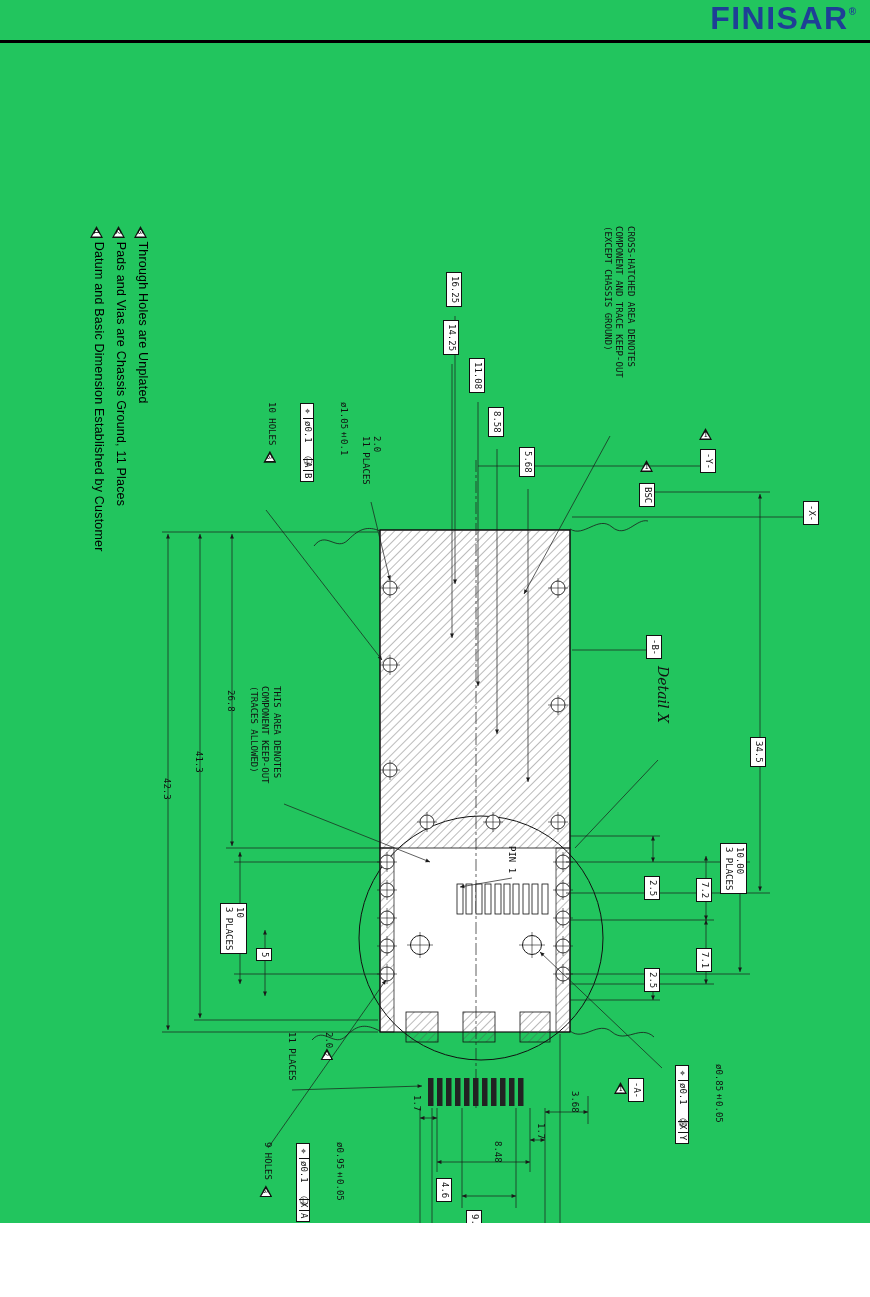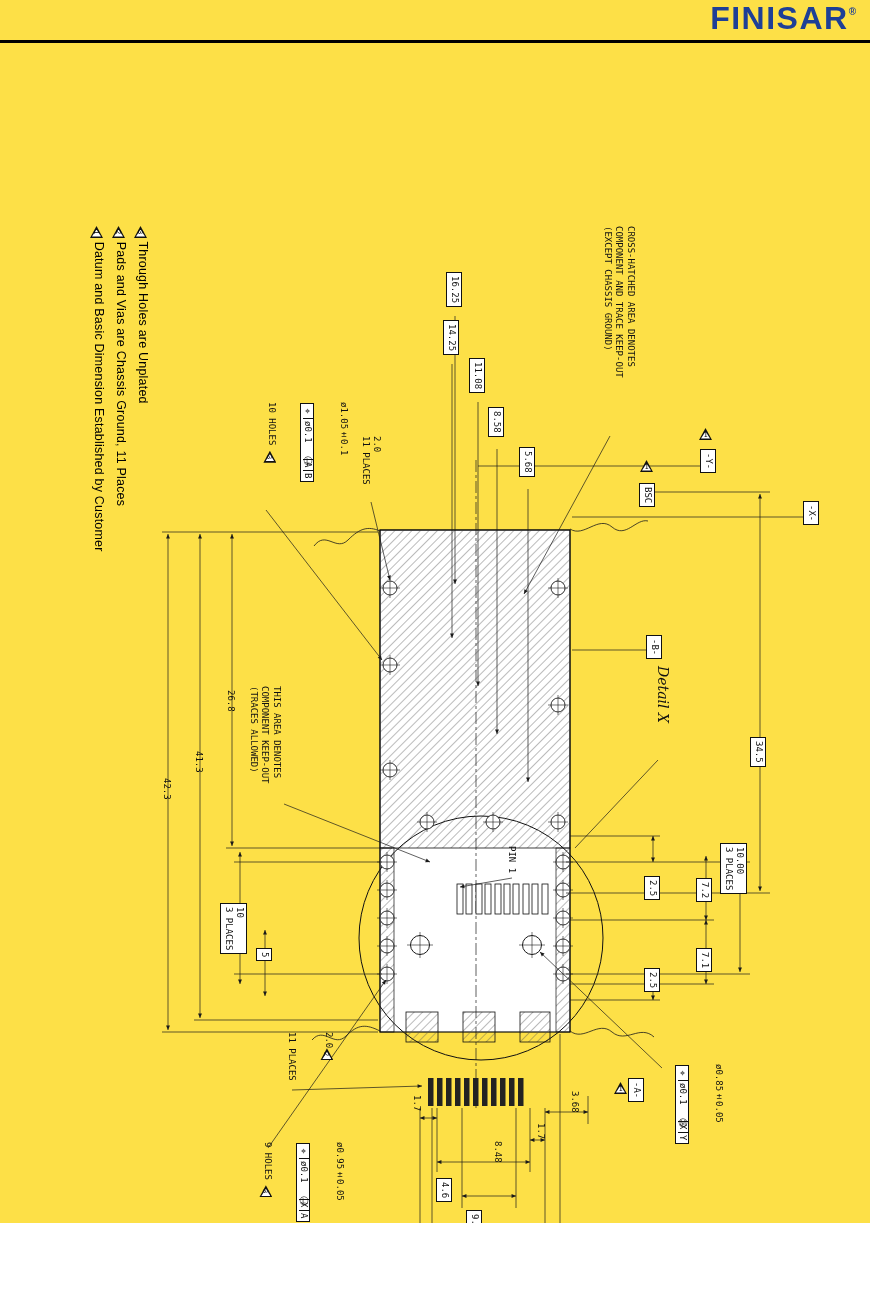--- a/index.html
+++ b/index.html
@@ -1,17 +1,17 @@
 <!DOCTYPE html>
 <html><head>
 <meta charset="utf-8">
 <style>
   html,body { margin:0; padding:0; }
   body { width:870px; height:1297px; background:#fff; font-family:"Liberation Sans",sans-serif; }
-  #page { position:relative; width:870px; height:1223px; overflow:hidden; background:#fde047; }
+  #page { position:relative; width:870px; height:1223px; overflow:hidden; background:#22c55e; }
   svg.canvas { position:absolute; left:0; top:0; z-index:1; }
 
   .logo { position:absolute; top:0px; right:14px; z-index:3; color:#1e3f96;
           font-family:"Liberation Sans",sans-serif; font-weight:bold; font-size:32px;
           letter-spacing:1.5px; }
   .logo sup { font-size:10px; vertical-align:14px; letter-spacing:0; }
   .rule { position:absolute; top:40px; left:0; width:870px; height:3px; background:#000; z-index:3; }
 
   .note { position:absolute; writing-mode:vertical-rl; z-index:3; font-size:12.5px; color:#000;
           font-family:"Liberation Sans",sans-serif; letter-spacing:.2px; }

